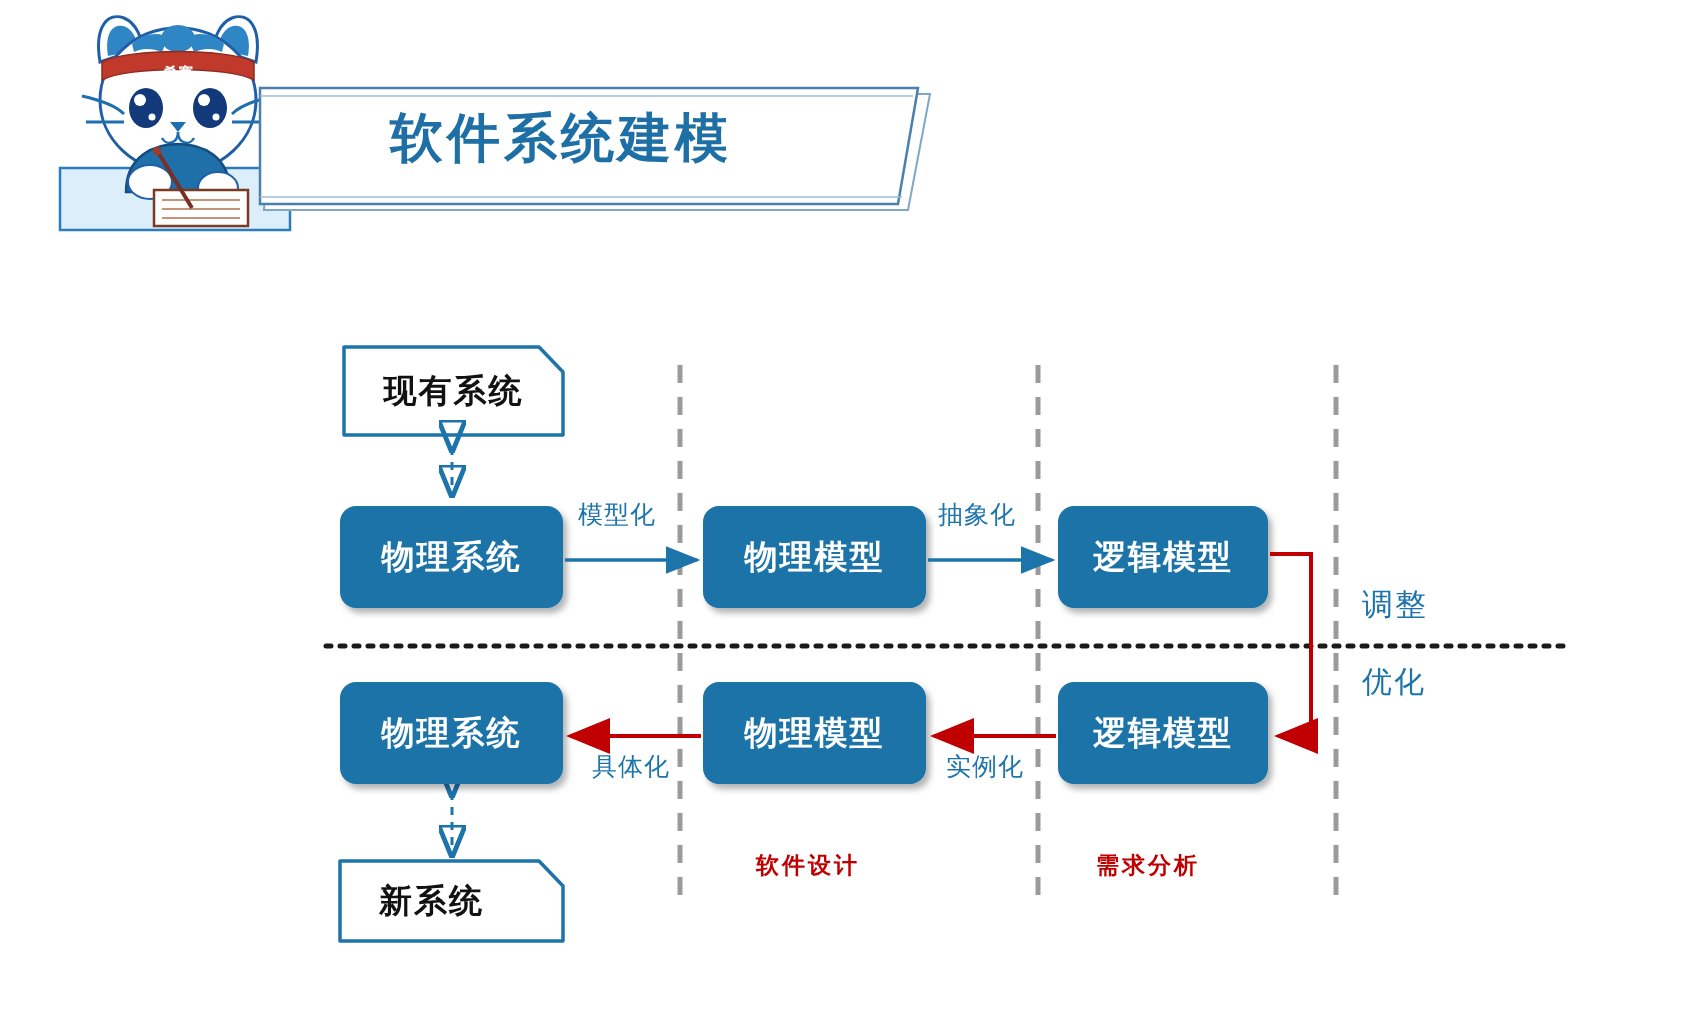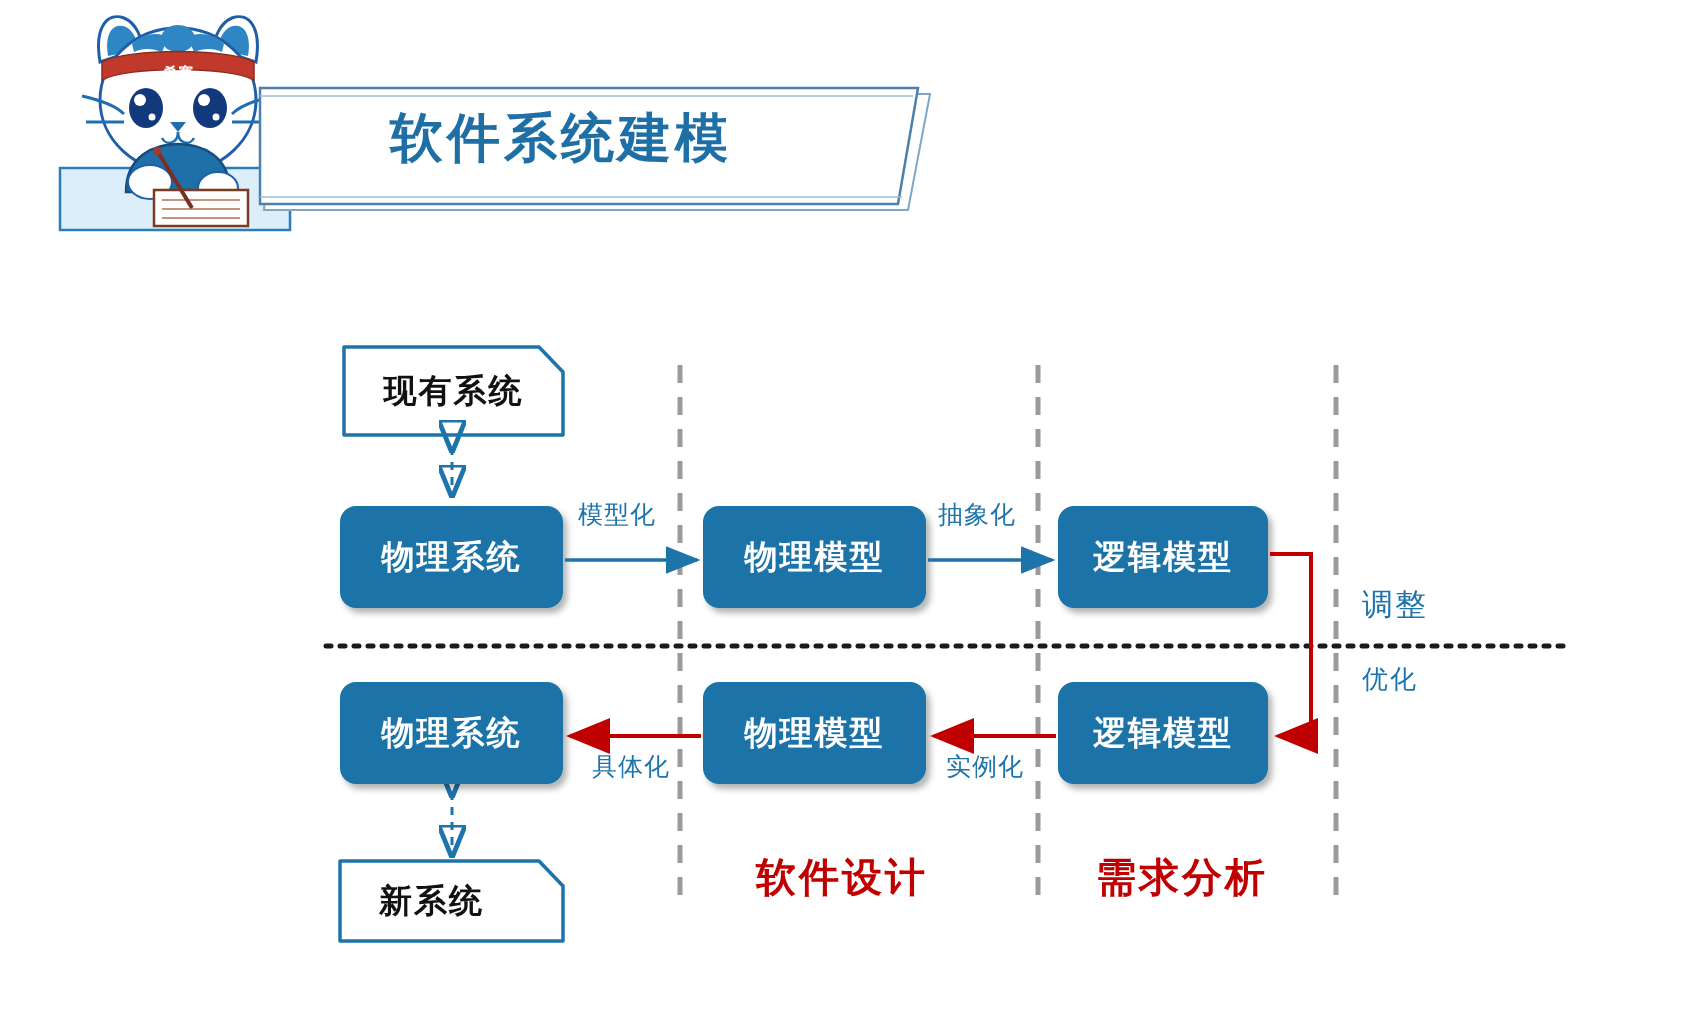--- a/index.html
+++ b/index.html
@@ -93,36 +93,36 @@
     color: #1d74ab;
     font-size: 25px;
     font-weight: normal;
     letter-spacing: 1px;
     white-space: nowrap;
     font-family: "DejaVu Sans", "Liberation Sans", sans-serif;
   }
   .phase-label {
     position: absolute;
     color: #c00000;
-    font-size: 40px;
+    font-size: 23px;
     font-weight: bold;
     letter-spacing: 3px;
     white-space: nowrap;
     font-family: "DejaVu Sans", "Liberation Sans", sans-serif;
   }
   .side-label {
     position: absolute;
     color: #1d74ab;
     font-size: 31px;
     font-weight: normal;
     letter-spacing: 2px;
     white-space: nowrap;
     font-family: "DejaVu Sans", "Liberation Sans", sans-serif;
   }
-  .side-label.big { font-size: 26px; }
+  .side-label.big { font-size: 30px; }
 </style>
 </head>
 <body>
 
 <svg id="mascot" viewBox="0 0 240 232">
 
   <rect x="2" y="164" width="230" height="62" fill="#ddeefb" stroke="#2b7cb8" stroke-width="2.5"></rect>
 
   <path d="M42 58 C36 22 50 8 66 14 C78 19 84 34 84 44 Z" fill="#ffffff" stroke="#1f5fa8" stroke-width="3"></path>
   <path d="M198 58 C204 22 190 8 174 14 C162 19 156 34 156 44 Z" fill="#ffffff" stroke="#1f5fa8" stroke-width="3"></path>

